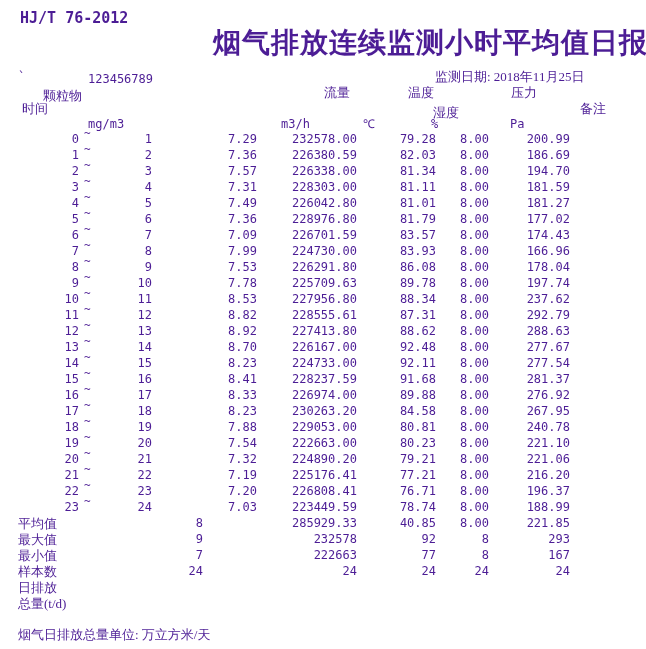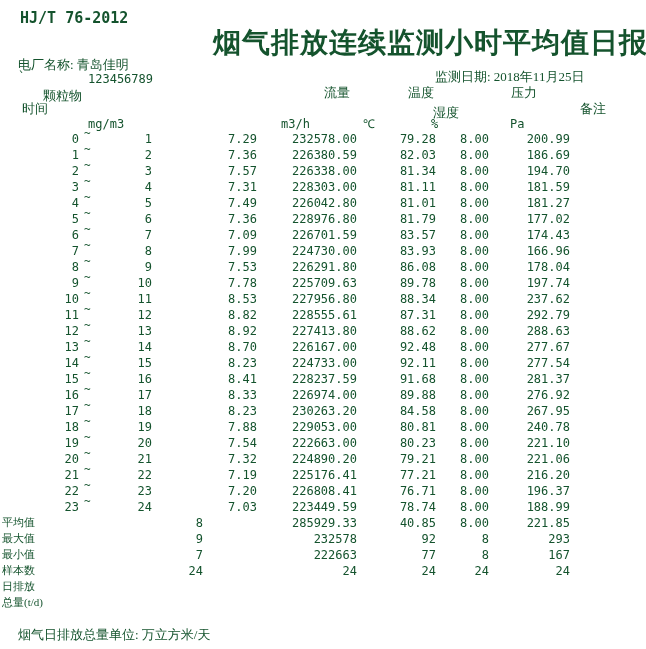--- a/index.html
+++ b/index.html
@@ -1,50 +1,49 @@
 <!DOCTYPE html>
 <html><head>
 <meta charset="utf-8">
 <style>
   html,body { margin:0; padding:0; background:#ffffff; }
   #page {
     position:relative; width:646px; height:649px; background:#ffffff;
-    color:#14532d; overflow:hidden;
+    color:#4c1d95; overflow:hidden;
     font-family:"Liberation Serif", serif;
   }
   .abs { position:absolute; white-space:pre; }
   .cn  { font-size:13px; font-family:"Liberation Serif", serif; }
   .num { font-size:12px; font-family:"DejaVu Sans Mono", monospace; }
   .std { left:20px; top:9px; font:bold 15px "DejaVu Sans Mono", monospace; }
   .title { left:213px; top:24px; font-weight:bold; font-size:28px; letter-spacing:1px;
            font-family:"Liberation Serif", serif; }
   .row { position:absolute; left:0; width:646px; height:16px; }
   .cell { position:absolute; top:0; text-align:right; white-space:pre;
           font-family:"DejaVu Sans Mono", monospace; font-size:12px; }
   .c-from  { left:0px;   width:79px;  }
   .c-tilde { left:84px;  width:14px;  top:-5px; text-align:left; font-size:11px; }
   .c-to    { left:100px; width:52px;  }
   .c-dust  { left:170px; width:87px;  }
   .c-sdust { left:120px; width:83px;  }
   .c-flow  { left:250px; width:107px; }
   .c-temp  { left:370px; width:66px;  }
   .c-hum   { left:440px; width:49px;  }
   .c-press { left:490px; width:80px;  }
-  .c-label { left:2px;  width:100px; text-align:left;
-             font-family:"Liberation Serif", serif; font-size:11px; top:-1px; }
+  .c-label { left:18px;  width:100px; text-align:left;
+             font-family:"Liberation Serif", serif; font-size:13px; top:-1px; }
 </style>
 </head>
 <body>
 
 <div id="page">
 
   <span class="abs std">HJ/T 76-2012</span>
   <span class="abs title">烟气排放连续监测小时平均值日报表</span>
 
-  <span class="abs cn" style="left:18px; top:56px;">电厂名称: 青岛佳明</span>
   <span class="abs num" style="left:18px; top:70px;">`</span>
   <span class="abs num" style="left:88px; top:72px;">123456789</span>
   <span class="abs cn" style="left:435px; top:68px;">监测日期: 2018年11月25日</span>
 
   <span class="abs cn" style="left:43px;  top:87px;">颗粒物</span>
   <span class="abs cn" style="left:324px; top:84px;">流量</span>
   <span class="abs cn" style="left:408px; top:84px;">温度</span>
   <span class="abs cn" style="left:433px; top:84px;margin-top:20px;">湿度</span>
   <span class="abs cn" style="left:511px; top:84px;">压力</span>
   <span class="abs cn" style="left:22px;  top:100px;">时间</span>

